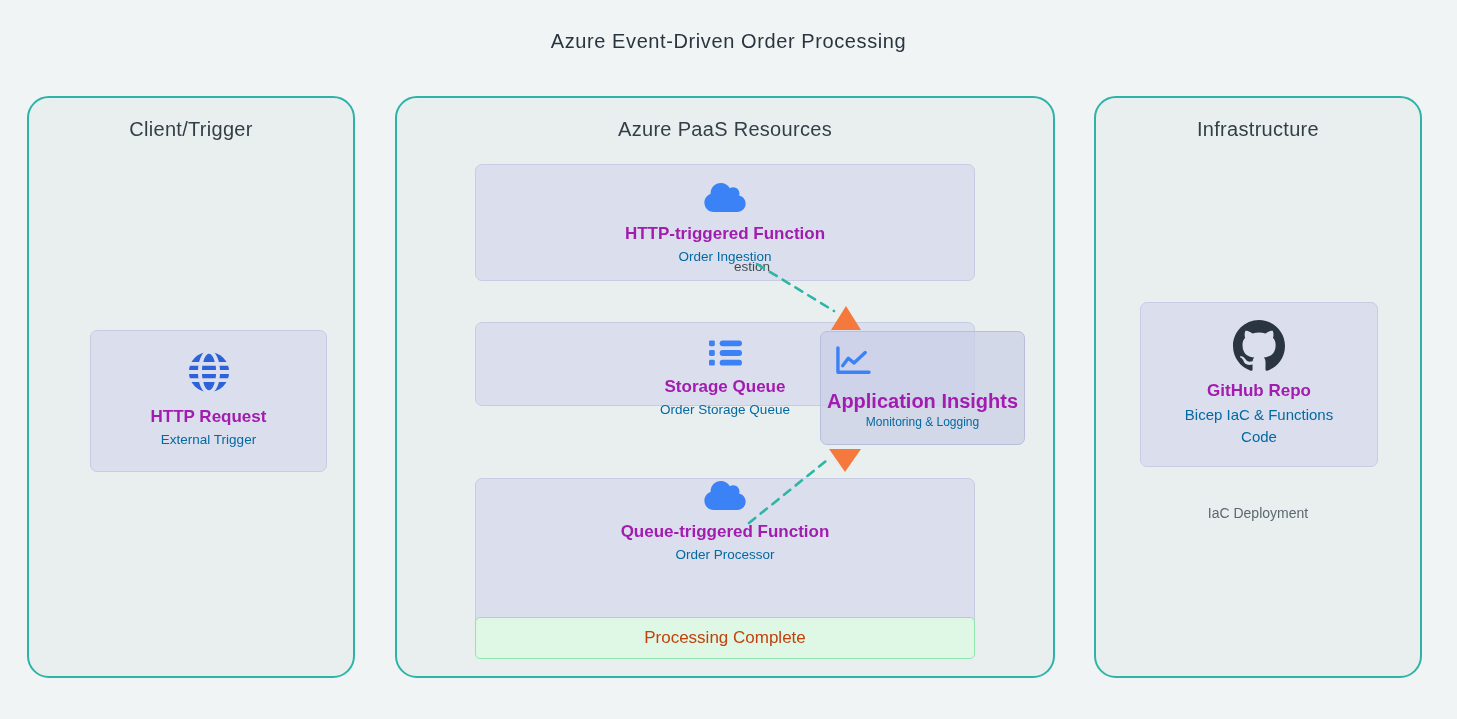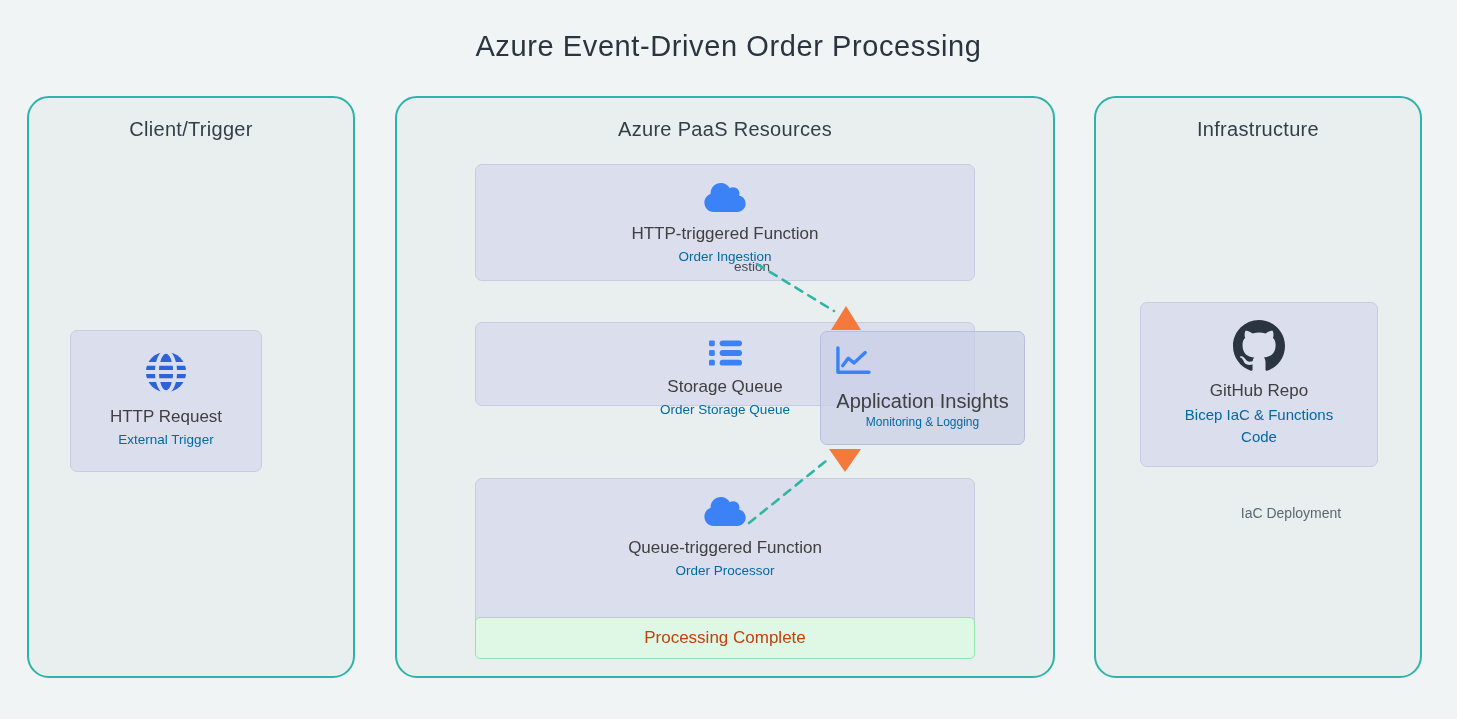--- a/index.html
+++ b/index.html
@@ -1,67 +1,67 @@
 <!DOCTYPE html>
 <html><head>
 <meta charset="utf-8">
 <style>
   html,body{margin:0;padding:0;background:#f0f4f4;}
   .canvas{position:relative;width:1457px;height:719px;background:#f0f4f4;
           font-family:"Liberation Sans",sans-serif;overflow:hidden;}
 
   .page-title{position:absolute;top:30px;left:0;width:100%;text-align:center;
-              font-size:29px;color:#2b3540;letter-spacing:.6px;}
+              font-size:20px;color:#2b3540;letter-spacing:.6px;}
 
   .panel{position:absolute;top:96px;height:582px;background:#e8efee;
          border:2px solid #2db3a7;border-radius:22px;box-sizing:border-box;}
   .panel-header{margin-top:20px;text-align:center;font-size:20px;color:#333e49;letter-spacing:.3px;}
   #panel-client{left:27px;width:328px;}
   #panel-paas{left:395px;width:660px;}
   #panel-infra{left:1094px;width:328px;}
 
   .node{position:absolute;background:#dbdeed;border:1px solid #c7cce3;border-radius:7px;
         box-sizing:border-box;text-align:center;display:flex;flex-direction:column;align-items:center;}
-  .node-title{font-size:17px;color:#404040;}
+  .node-title{font-size:17px;color:#a21caf;font-weight:bold;}
   .node-sub{font-size:13.5px;color:#0369a1;}
 
-  #node-http-request{left:70px;top:330px;width:192px;height:142px;padding-top:18px;}
+  #node-http-request{left:90px;top:330px;width:237px;height:142px;padding-top:18px;}
   #node-http-request .node-title{margin-top:12px;}
   #node-http-request .node-sub{margin-top:5px;}
 
   #node-http-fn{left:475px;top:164px;width:500px;height:117px;padding-top:16px;}
   #node-http-fn .node-title{margin-top:10px;}
   #node-http-fn .node-sub{margin-top:5px;}
   .overlap-artifact{position:absolute;left:258px;top:94px;font-size:13.5px;color:#414b56;}
 
   #node-storage{left:475px;top:322px;width:500px;height:84px;padding-top:17px;}
   #node-storage .node-title{margin-top:11px;}
   #node-storage .node-sub{margin-top:5px;}
 
   #node-appins{left:820px;top:331px;width:205px;height:114px;
                background:rgba(203,207,231,.72);border-color:#b9bedd;z-index:3;display:block;}
   #node-appins .icon{position:absolute;left:12px;top:13px;}
   #node-appins .node-title{position:absolute;top:58px;left:0;width:100%;font-size:20px;}
   #node-appins .node-sub{position:absolute;top:83px;left:0;width:100%;font-size:12px;}
 
-  #node-queue-fn{left:475px;top:478px;width:500px;height:149px;padding-top:16px;}
+  #node-queue-fn{left:475px;top:478px;width:500px;height:149px;}
   #node-queue-fn .node-title{margin-top:10px;}
   #node-queue-fn .node-sub{margin-top:5px;}
 
   #status-banner{position:absolute;left:475px;top:617px;width:500px;height:42px;
                  background:#def8e5;border:1px solid #90e5af;border-radius:5px;
                  box-sizing:border-box;text-align:center;line-height:40px;
                  color:#c2410c;font-size:17px;}
 
   #node-github{left:1140px;top:302px;width:238px;height:165px;padding-top:17px;}
   #node-github .node-title{margin-top:9px;}
   #node-github .node-sub{margin-top:3px;font-size:15px;max-width:180px;line-height:1.45;}
 
   #iac-label{position:absolute;left:1094px;top:505px;width:328px;text-align:center;
-             font-size:14px;color:#5d6772;padding-left:33px;}
+             font-size:14px;color:#5d6772;}
 
   #edges-overlay{position:absolute;left:0;top:0;z-index:10;pointer-events:none;}
   .icon{display:inline-block;line-height:0;}
 </style>
 </head>
 <body>
 
 <div class="canvas">
 
   <div class="page-title">Azure Event-Driven Order Processing</div>

